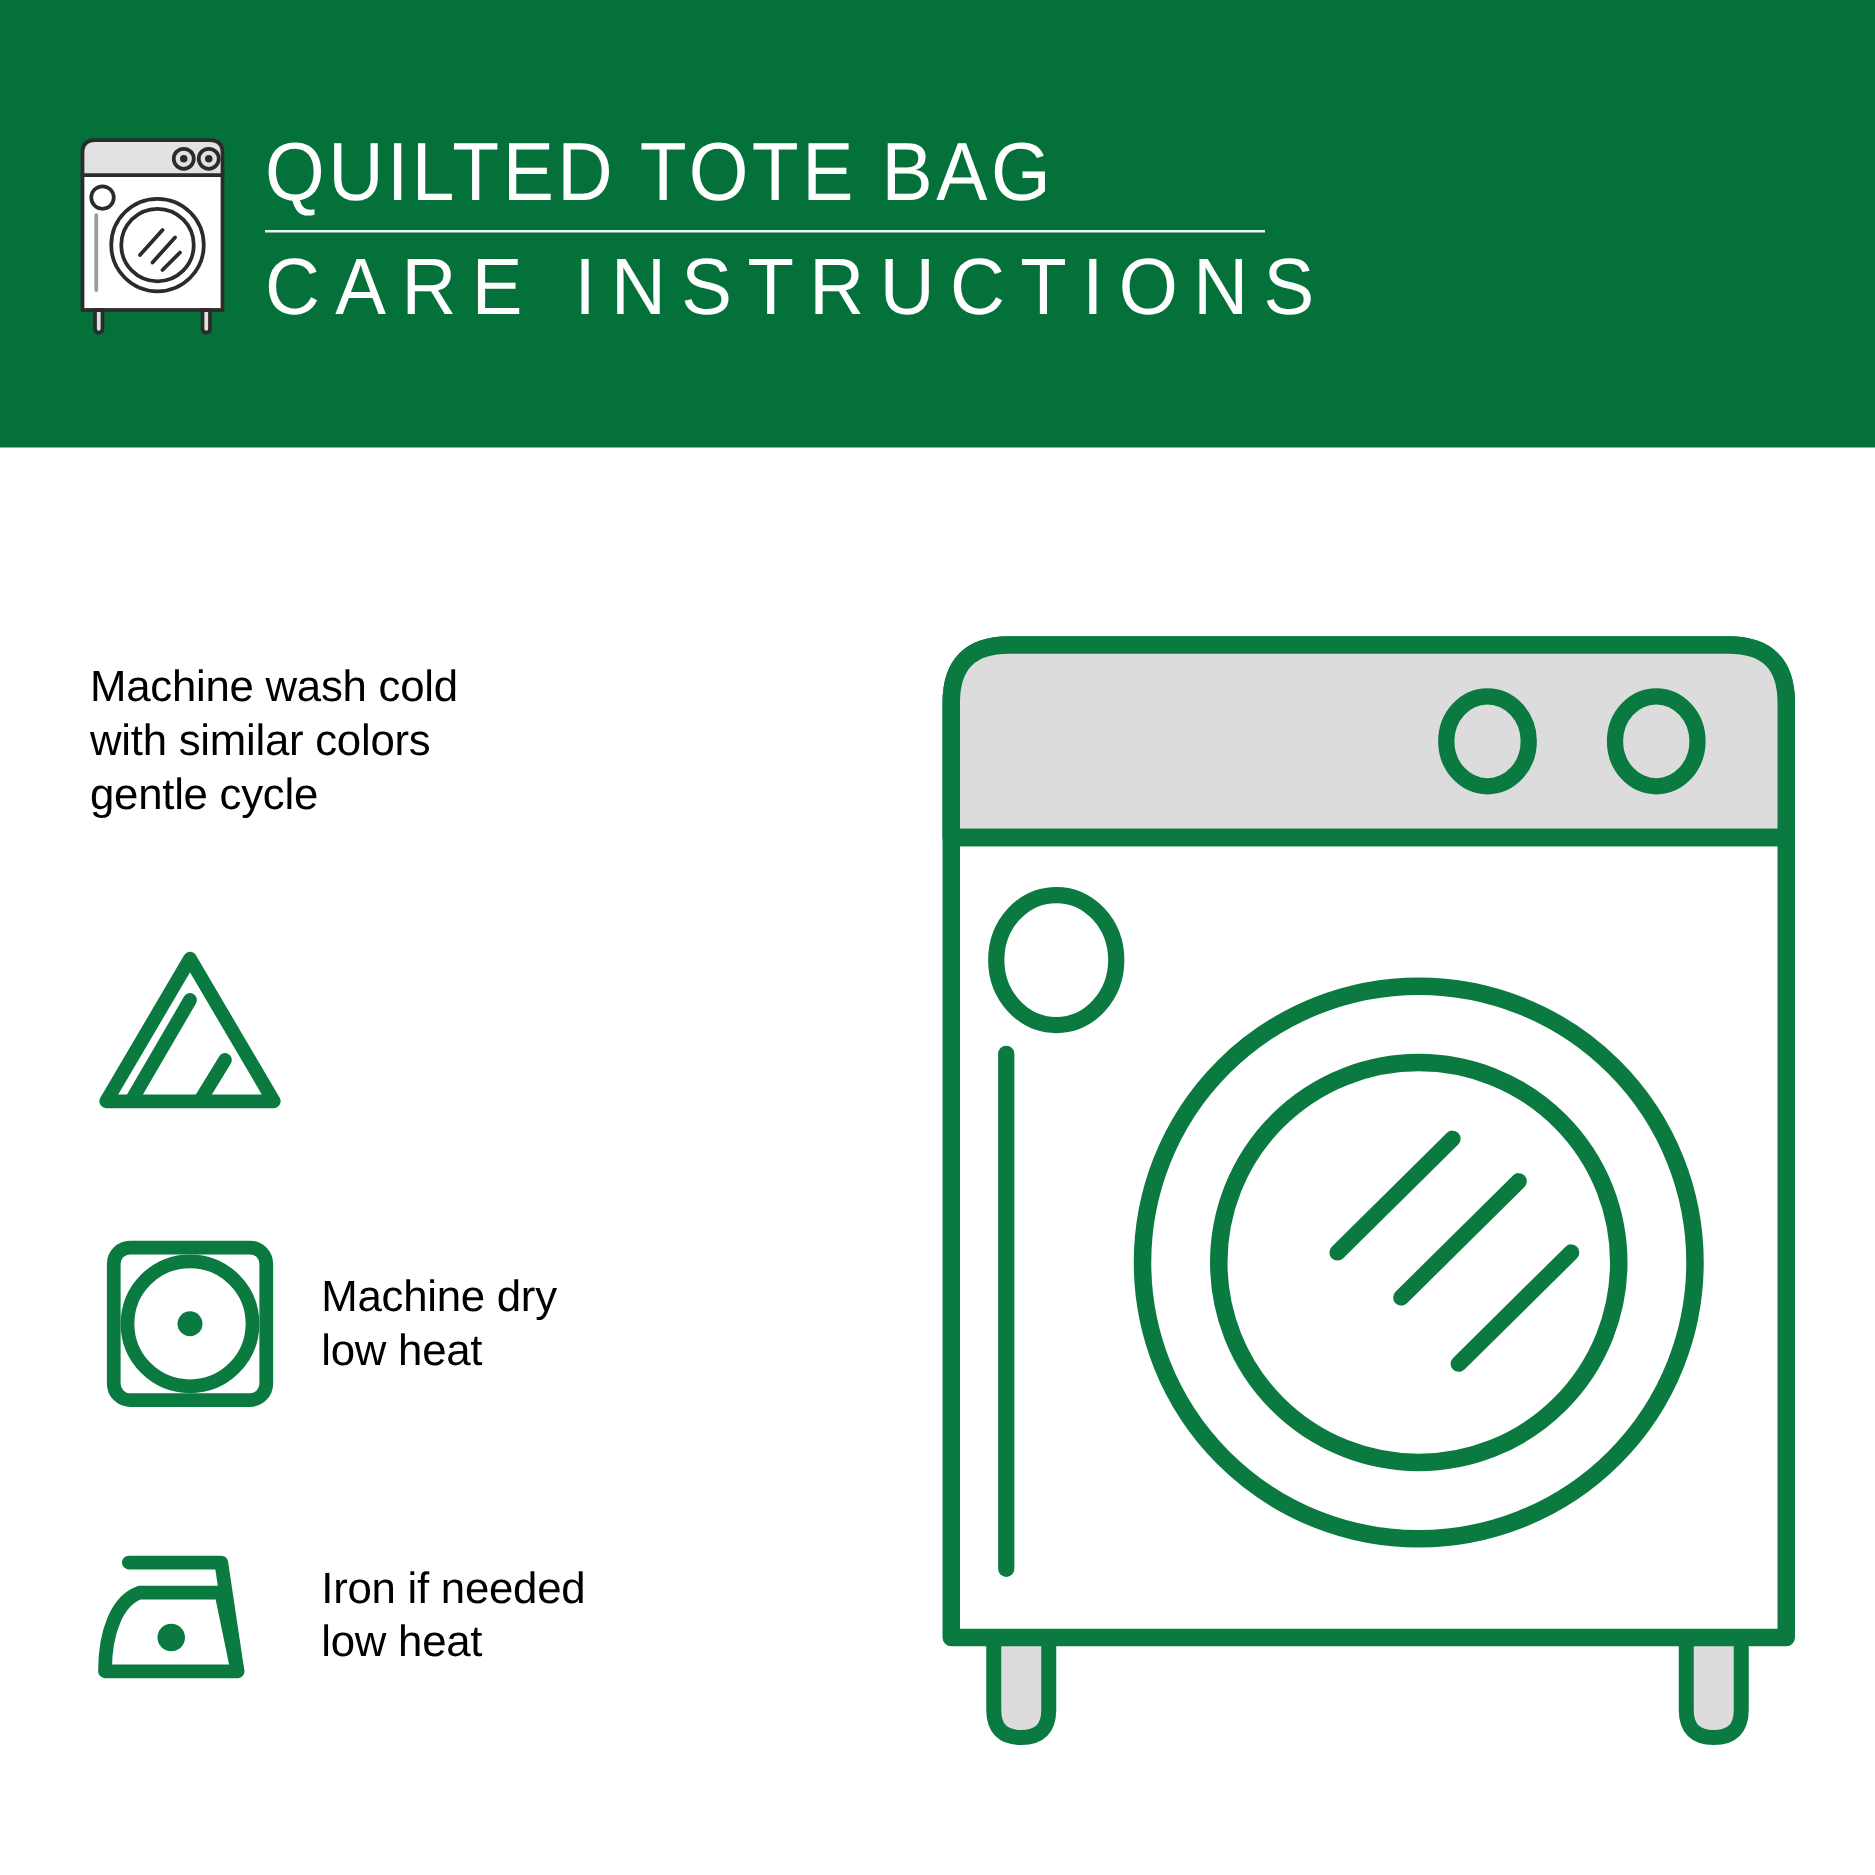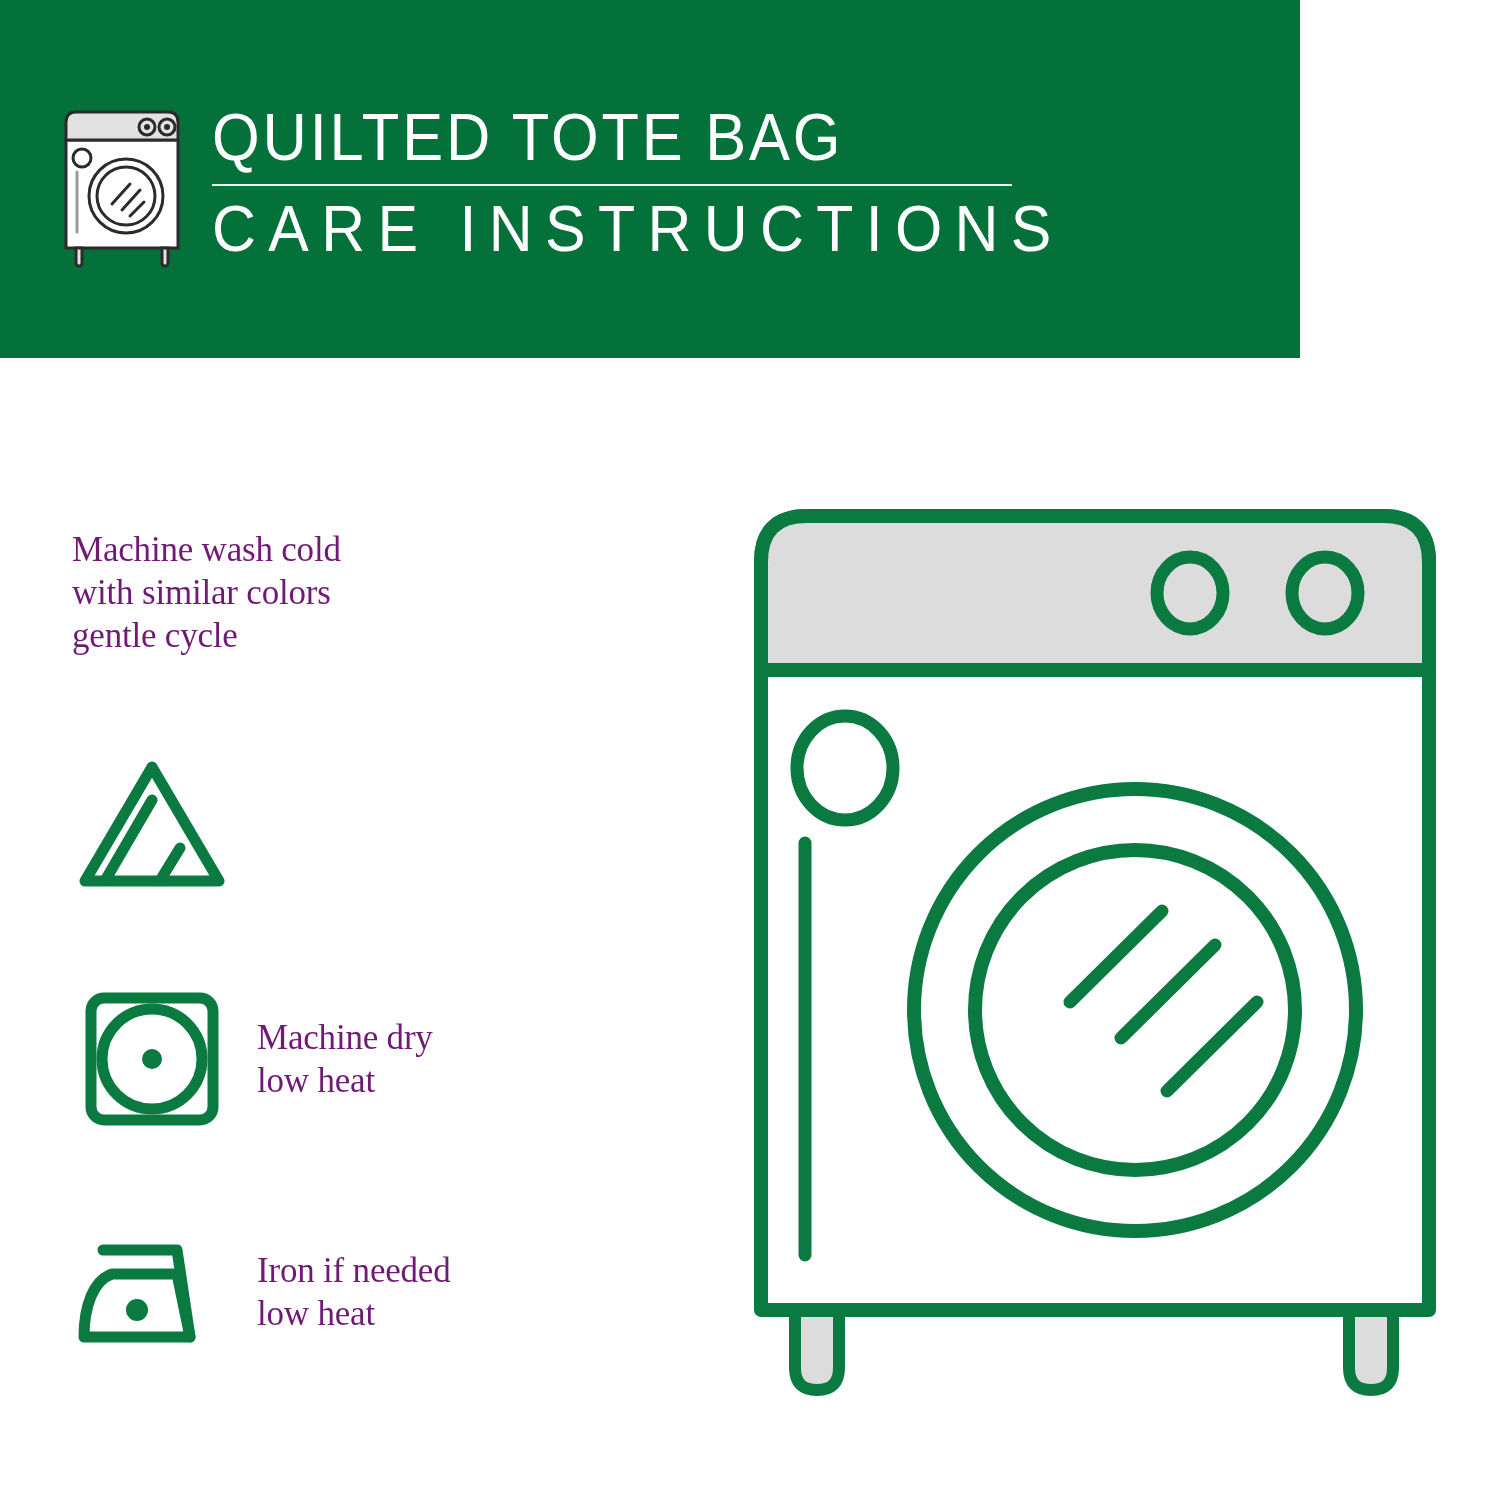--- a/index.html
+++ b/index.html
@@ -14,21 +14,21 @@
     font-family: "Liberation Sans", sans-serif;
     overflow: hidden;
     position: relative;
   }
 
   
   #header-band {
     position: absolute;
     left: 0;
     top: 0;
-    width: 1300px;
+    width: 1500px;
     height: 358px;
     background: #05713a;
     box-sizing: border-box;
   }
   #header-inner {
     position: absolute;
     left: 60px;
     top: 100px;
     display: flex;
     align-items: flex-start;
@@ -89,24 +89,24 @@
   .instruction-row:last-child { margin-bottom: 0; }
   .symbol-cell {
     width: 185px;
     flex: 0 0 auto;
     display: flex;
     align-items: center;
     justify-content: flex-start;
   }
   .symbol-cell svg { display: block; }
   .instruction-text {
-    font-family: Liberation Serif, serif;
+    font-family: Liberation Sans, sans-serif;
     font-size: 35px;
     line-height: 43px;
-    color: #701a75;
+    color: #000000;
     letter-spacing: -0.2px;
     font-weight: 400;
     white-space: pre-line;
   }
 
   
   #washer-illustration {
     position: absolute;
     left: 735px;
     top: 490px;

